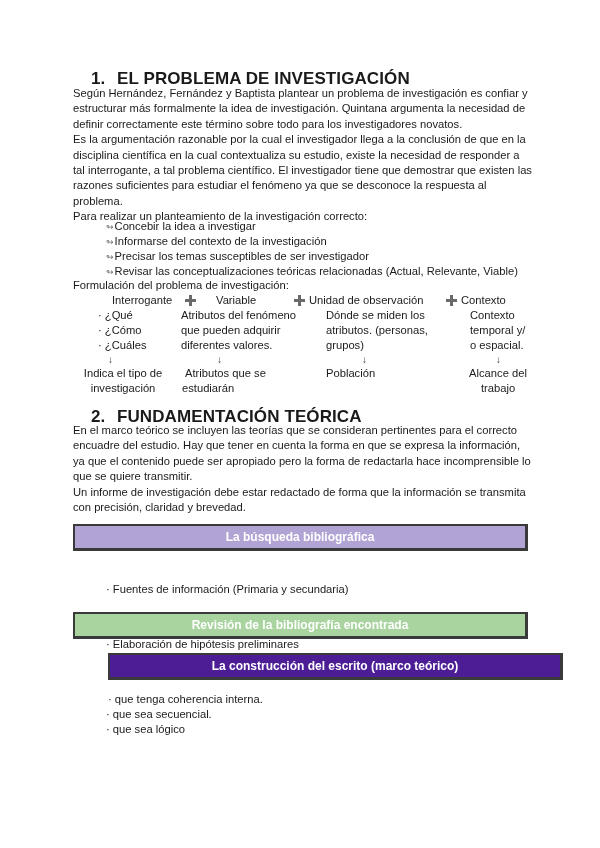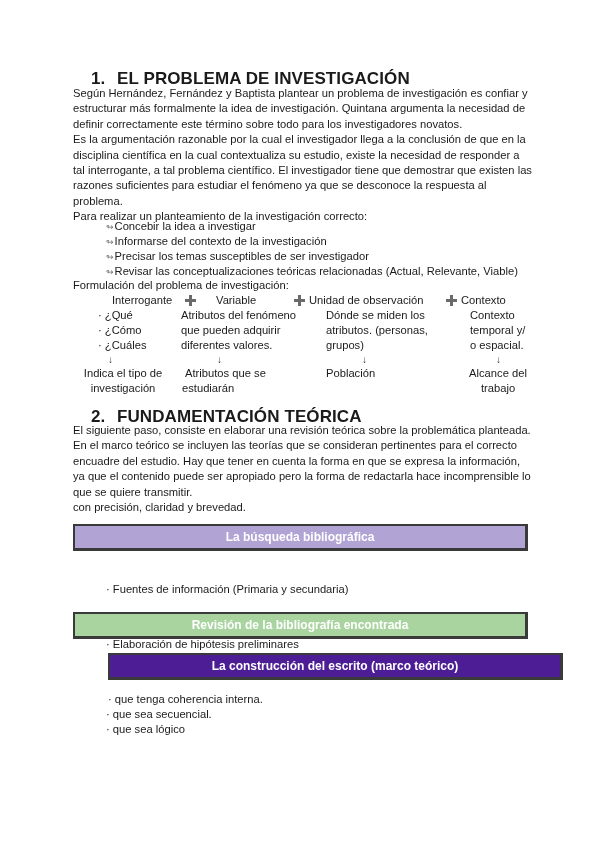--- a/index.html
+++ b/index.html
@@ -98,25 +98,25 @@
 <div class="abs c" style="left:446px; width:104px; top:366px;">
   <div>Alcance del</div>
   <div>trabajo</div>
 </div>
 
 <div class="abs h" style="left:91px; top:409px;">
   <span class="num">2.</span><span>FUNDAMENTACIÓN TEÓRICA</span>
 </div>
 
 <div class="para" style="top:423px;">
-  <div>El siguiente paso, consiste en elaborar una revisión teórica sobre la problemática planteada.</div>
   <div>En el marco teórico se incluyen las teorías que se consideran pertinentes para el correcto</div>
   <div>encuadre del estudio. Hay que tener en cuenta la forma en que se expresa la información,</div>
   <div>ya que el contenido puede ser apropiado pero la forma de redactarla hace incomprensible lo</div>
   <div>que se quiere transmitir.</div>
+  <div>Un informe de investigación debe estar redactado de forma que la información se transmita</div>
   <div>con precisión, claridad y brevedad.</div>
 </div>
 
 <div class="box" style="top:524px; background:#b1a3d4;">
   <span>La búsqueda bibliográfica</span>
 </div>
 <div class="abs" style="left:106px; top:582px;">· Fuentes de información (Primaria y secundaria)</div>
 
 <div class="box" style="top:612px; background:#a9d4a0;">
   <span>Revisión de la bibliografía encontrada</span>

